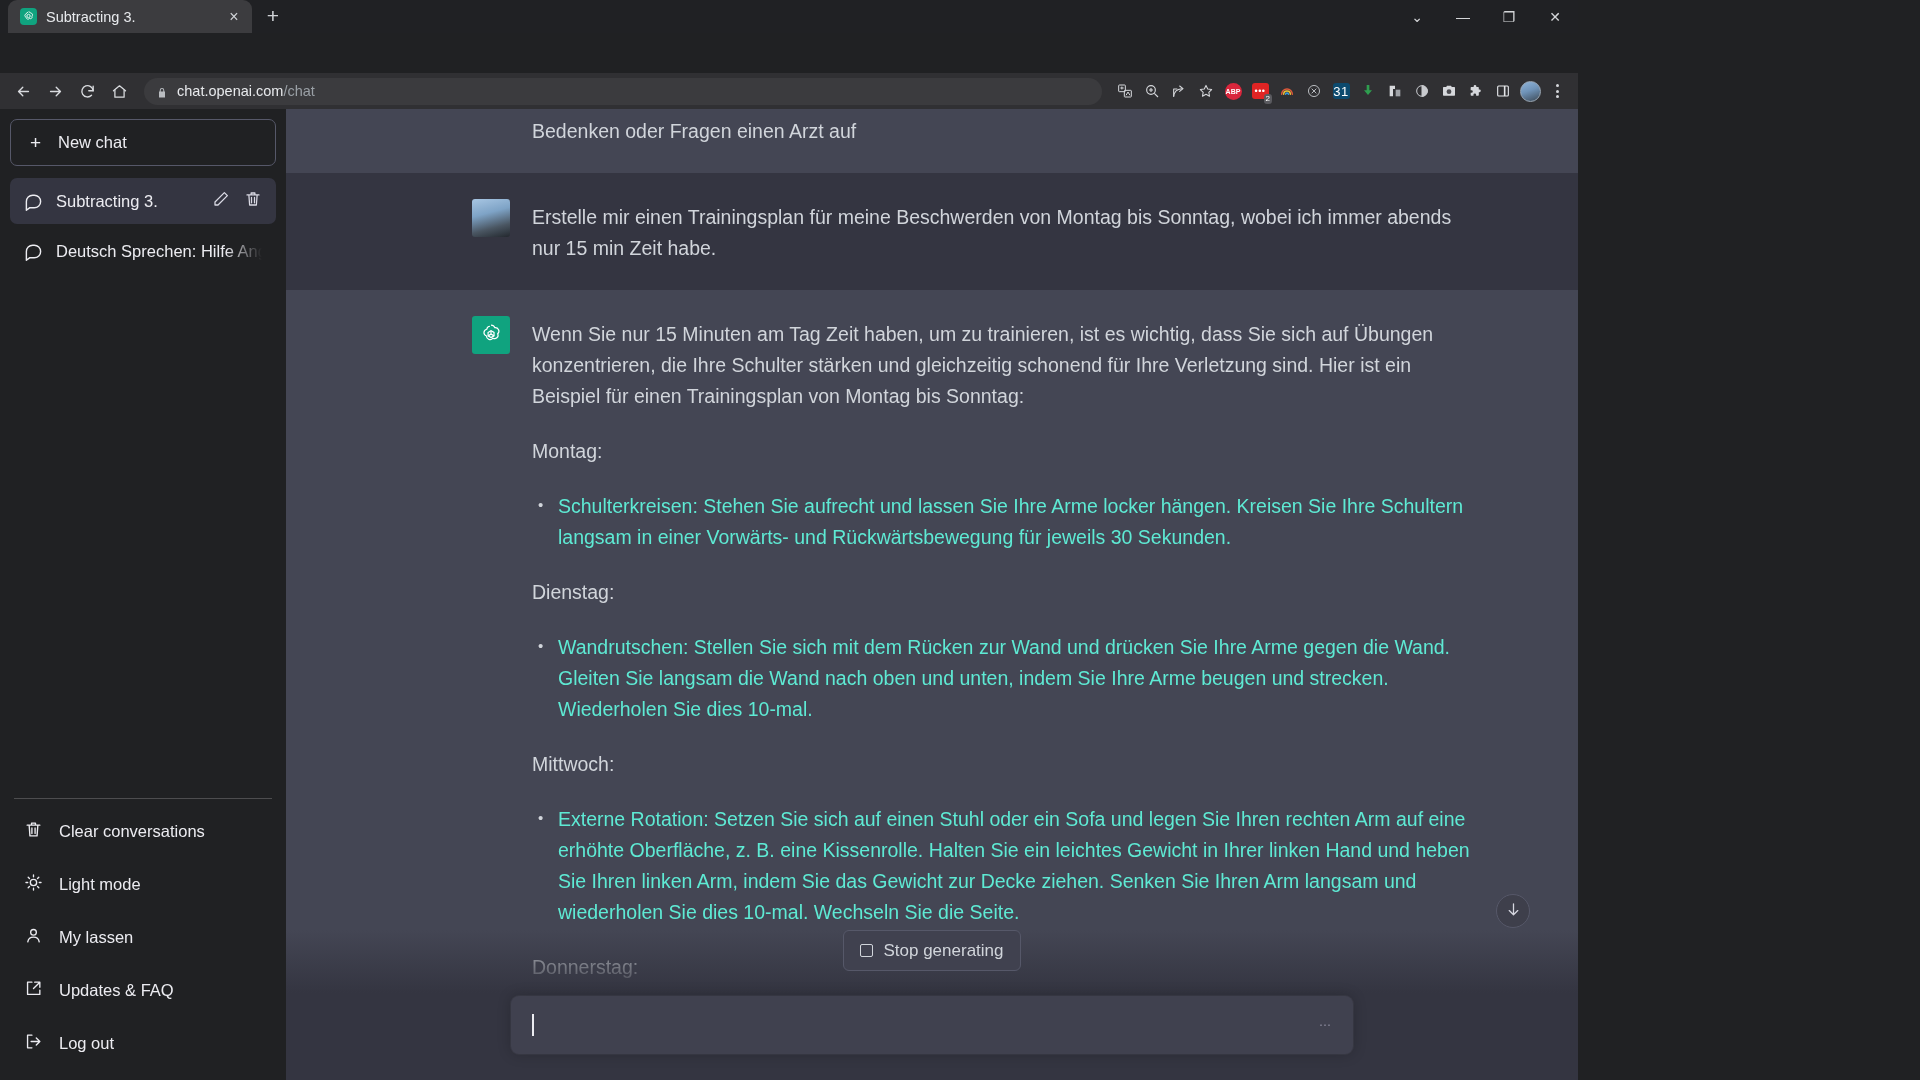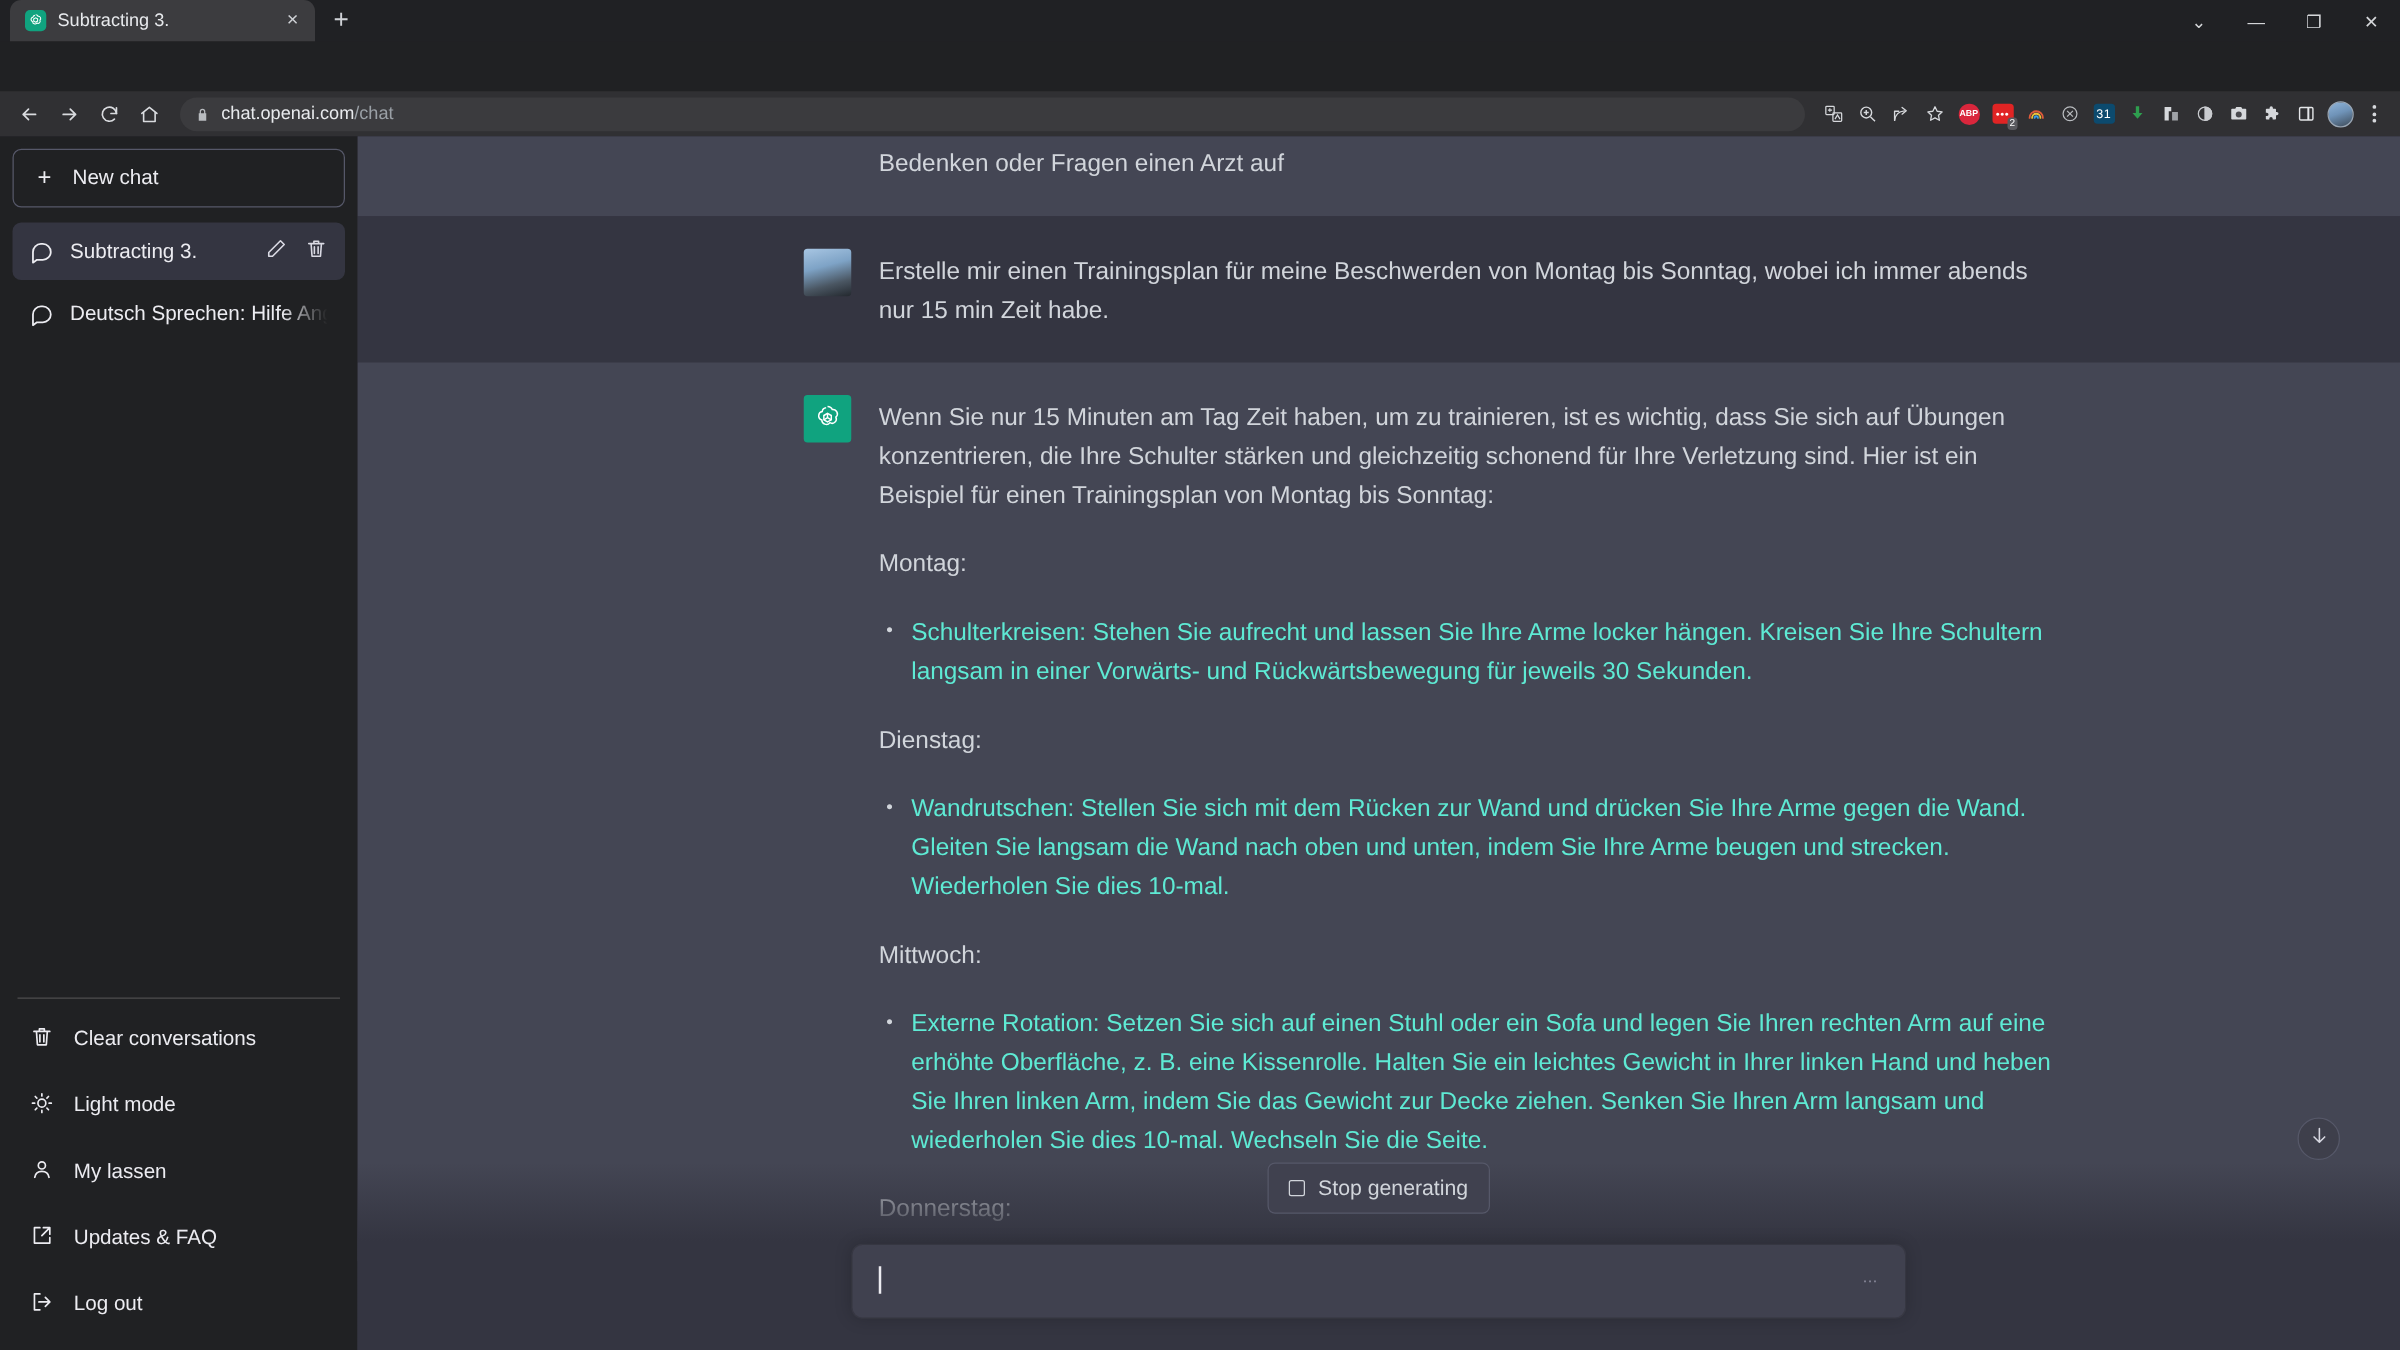--- a/index.html
+++ b/index.html
@@ -4,21 +4,21 @@
 <style>
   * { box-sizing: border-box; margin: 0; padding: 0; }
   html, body {
     width: 1920px; height: 1080px;
     background: #202123;
     font-family: "Liberation Sans", sans-serif;
     overflow: hidden;
   }
 
   
-  .browser { width: 1920px; height: 1080px; display: flex; flex-direction: column; }
+  .browser { width: 1578px; height: 1080px; display: flex; flex-direction: column; }
 
   .tabstrip {
     height: 33px; background: #202124; display: flex; align-items: flex-end;
     padding-left: 8px; position: relative; flex: none;
   }
   .tab {
     height: 33px; width: 244px; background: #3c3c3f; border-radius: 9px 9px 0 0;
     display: flex; align-items: center; padding: 0 8px 0 12px; gap: 9px;
     position: relative;
   }
@@ -310,21 +310,21 @@
           <path d="M10 17a2 2 0 014 0" stroke="#3aa0e8"></path>
         </svg>
       </div>
       <div class="tbi">
         <svg viewBox="0 0 24 24" fill="none" stroke="#b8bbbf" stroke-width="1.5">
             <circle cx="12" cy="12" r="8.3"></circle>
             <path d="M8.5 8.5l7 7M15.5 8.5l-7 7"></path>
           </svg>
       </div>
       <div class="tbi">
-        <span class="sqchip" style="background:#0c4a6e;font-size:10px">31</span>
+        <span class="sqchip" style="background:#0c4a6e;font-size:13px">31</span>
       </div>
       <div class="tbi">
         <svg viewBox="0 0 24 24" fill="#2e9e4f">
             <path d="M10 3h4v8h4l-6 7-6-7h4z"></path>
           </svg>
       </div>
       <div class="tbi">
         <svg viewBox="0 0 24 24" fill="#d6d8dc">
             <path d="M4 4h8v5H9v11H4z"></path>
             <path d="M13 10h7v10h-7z" fill="#9fa2a7"></path>

